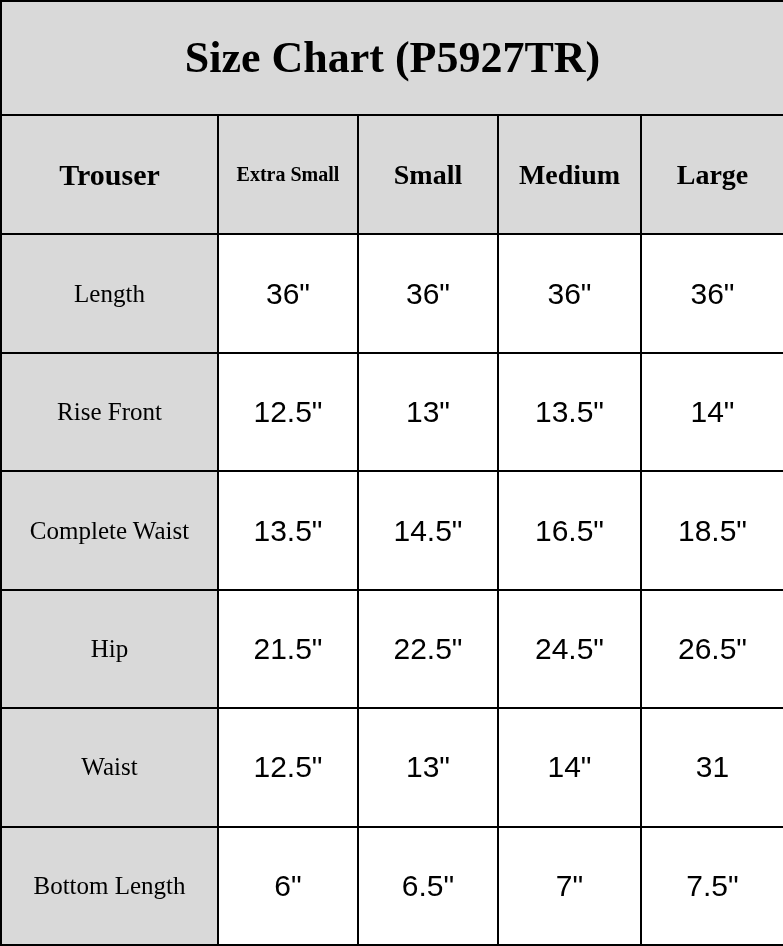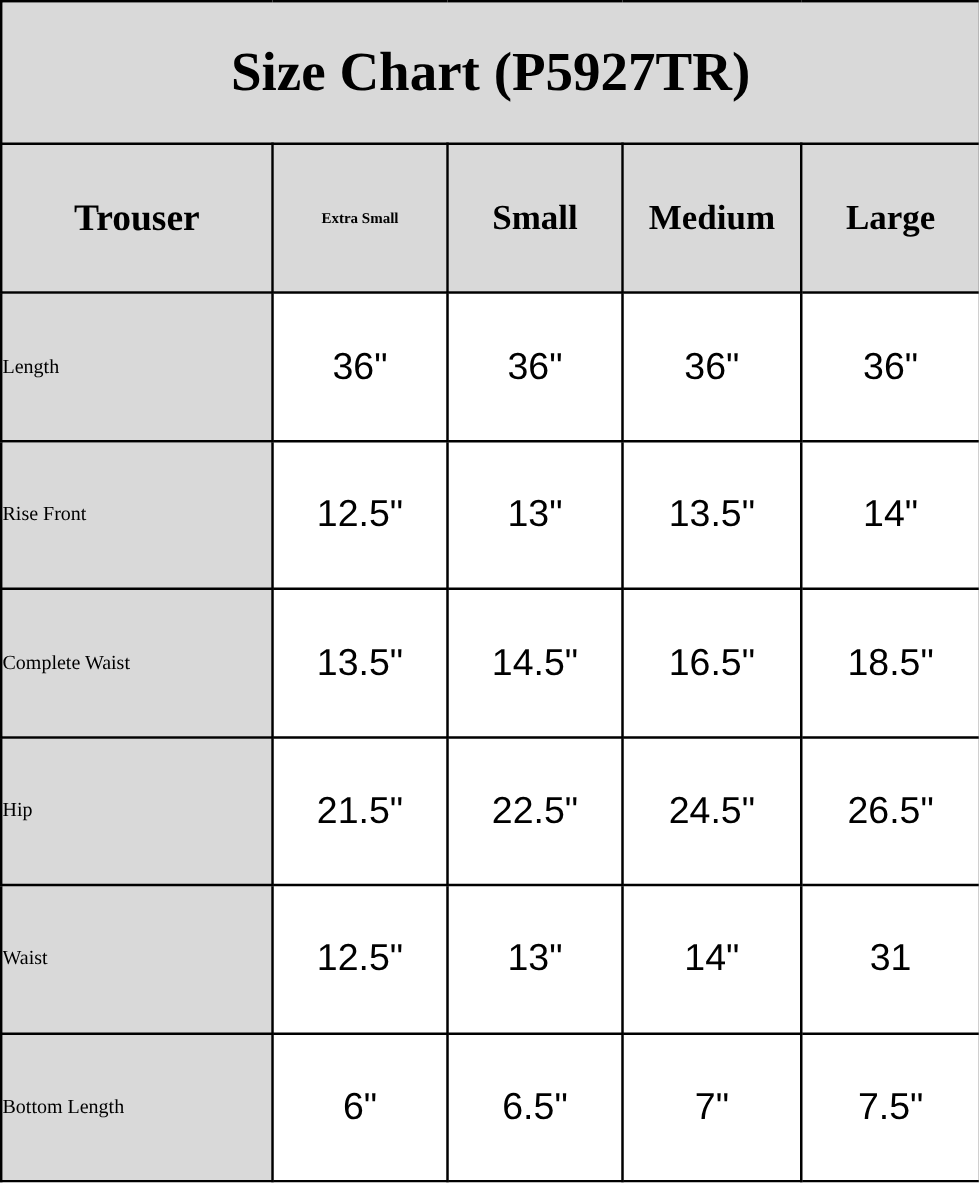--- a/index.html
+++ b/index.html
@@ -13,21 +13,21 @@
     border-collapse: collapse;
     table-layout: fixed;
     width: 783px;
     height: 946px;
     background: #ffffff;
     color: #000000;
   }
   table.size-chart th,
   table.size-chart td {
     border: 2px solid #000000;
-    padding: 0;
+    padding: 12px;
     overflow: hidden;
   }
   
   tr.title-row th {
     height: 101px;
     background: #d9d9d9;
     font-family: "Liberation Serif", serif;
     font-weight: bold;
     font-size: 44px;
     text-align: center;
@@ -38,29 +38,29 @@
     height: 106px;
     background: #d9d9d9;
     font-family: "Liberation Serif", serif;
     font-weight: bold;
     text-align: center;
     vertical-align: middle;
     margin-left: 12px;
   }
   th.corner-header { font-size: 30px; }
   th.size-header   { font-size: 28px; }
-  th.size-header.xs { font-size: 12px; }
+  th.size-header.xs { font-size: 20px; }
   
   tr.data-row { height: 105px; }
   td.row-label {
     background: #d9d9d9;
     font-family: "Liberation Serif", serif;
     font-weight: normal;
-    font-size: 16px;
-    text-align: left;
+    font-size: 25px;
+    text-align: center;
     vertical-align: middle;
     padding-left: 16px;
   }
   td.value-cell {
     background: #ffffff;
     font-family: "Liberation Sans", sans-serif;
     font-weight: normal;
     font-size: 30px;
     text-align: center;
     vertical-align: middle;

